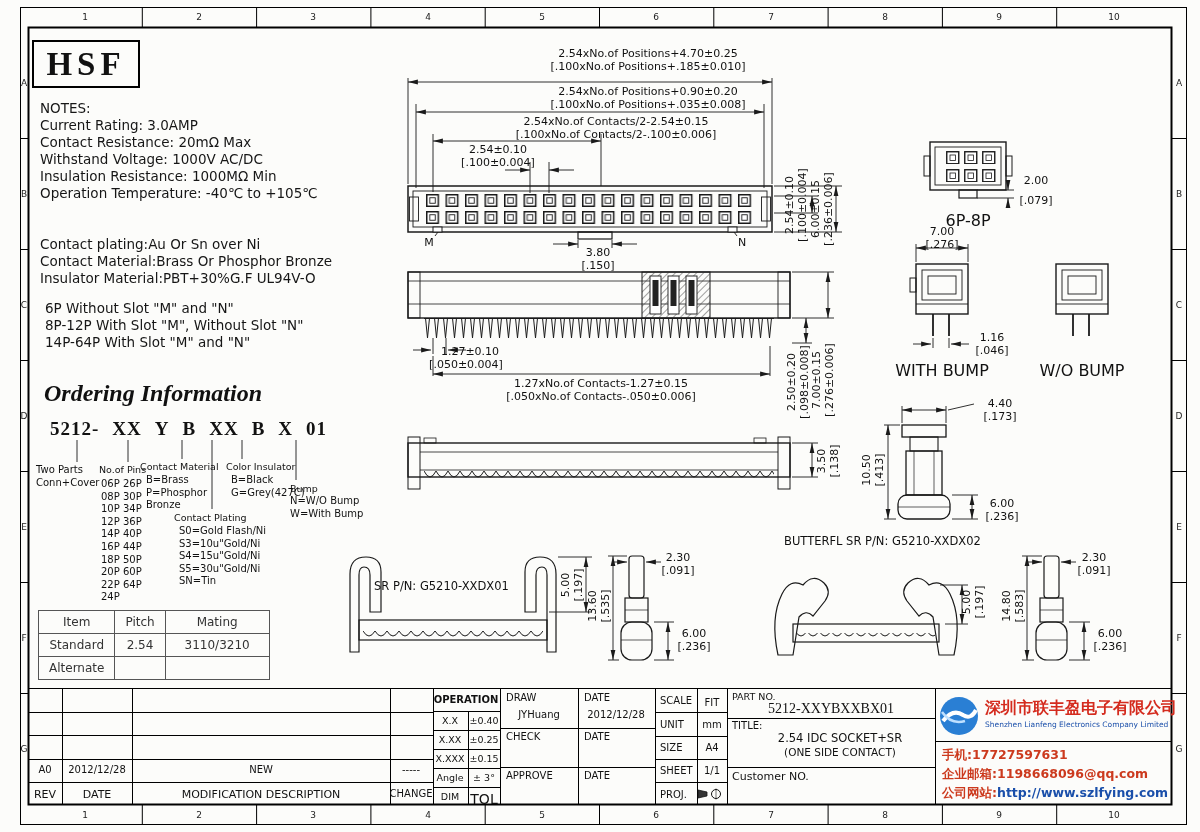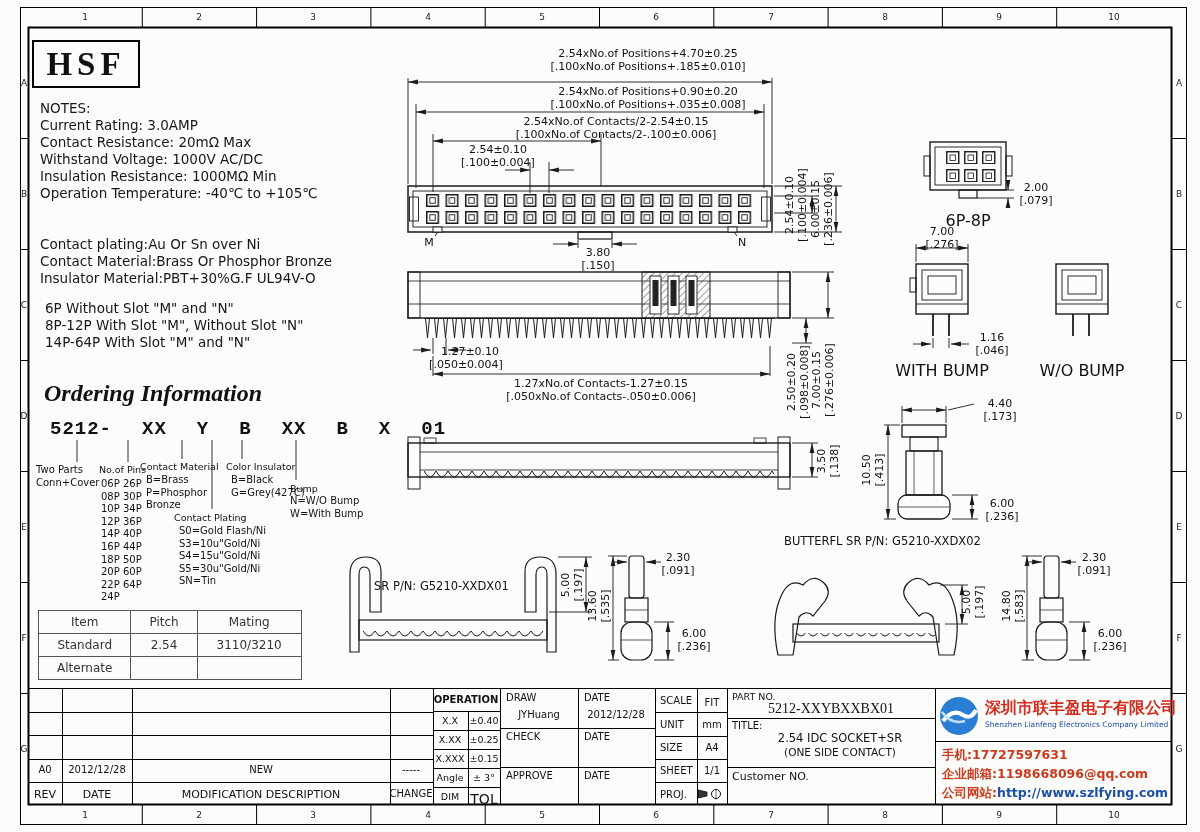--- a/index.html
+++ b/index.html
@@ -9,26 +9,26 @@
 .t{position:absolute;white-space:nowrap;font-size:11px;line-height:1.15;color:#111}
 .c{transform:translateX(-50%)}
 .v{transform:translate(-50%,-50%) rotate(-90deg);text-align:center}
 .lab{font-size:16px}
 .srl{font-size:11.5px}
 .ruler{position:absolute;font-size:9px;color:#222;transform:translate(-50%,-50%)}
 .note{font-size:13.5px;line-height:17px;white-space:nowrap;color:#161616}
 .noteblk{position:absolute;left:40px}
 #hsf{position:absolute;left:32px;top:40px;width:108px;height:48px;border:2.5px solid #000;display:flex;align-items:center;justify-content:center;font-family:"Liberation Serif",serif;font-weight:bold;font-size:33px;letter-spacing:5px}
 #ordTitle{position:absolute;left:44px;top:380px;font-family:"Liberation Serif",serif;font-style:italic;font-weight:bold;font-size:24px}
-#codeRow{position:absolute;left:50px;top:418px;display:flex;gap:30px;font-family:Liberation Mono, monospace;font-weight:bold;font-size:19px;letter-spacing:1px}
+#codeRow{position:absolute;left:50px;top:418px;display:flex;gap:13px;font-family:Liberation Serif, serif;font-weight:bold;font-size:19px;letter-spacing:1px}
 .s9{font-size:9.5px;line-height:12px;white-space:nowrap}
 .olist{position:absolute}
 .olist div{font-size:10px;line-height:12.6px;white-space:nowrap}
 #pitchTable{position:absolute;left:38px;top:610px;border-collapse:collapse;font-size:12px;color:#333}
-#pitchTable td{border:1px solid #555;text-align:center;height:23px;padding:0 18px}
+#pitchTable td{border:1px solid #555;text-align:center;height:23px;padding:0 10px}
 #tb{position:absolute;left:28px;top:688px;width:1144px;height:117px;border-top:1.5px solid #000}
 .vl{position:absolute;top:0;bottom:0;width:1px;background:#000}
 .hl{position:absolute;height:1px;background:#000}
 .tb{position:absolute;font-size:10px;white-space:nowrap}
 .tb.cc{transform:translateX(-50%)}
 .red{color:#cc3a1e;font-weight:bold}
 .blue{color:#1a4faa;font-weight:bold}
 </style>
 </head>
 <body>
@@ -465,21 +465,21 @@
 <div class="t c" style="left:429px;top:237px">M</div>
 <div class="t c" style="left:742px;top:237px">N</div>
 <div class="t v" style="left:797px;top:205px">
 <div>2.54±0.10</div>
 <div>[.100±0.004]</div>
 </div>
 <div class="t v" style="left:823px;top:209px">
 <div>6.00±0.15</div>
 <div>[.236±0.006]</div>
 </div>
-<div class="t c" style="left:1036px;top:182px">2.00</div>
+<div class="t c" style="left:1036px;top:175px">2.00</div>
 <div class="t c" style="left:1036px;top:195px">[.079]</div>
 <div class="t c lab" style="left:968px;top:212px">6P-8P</div>
 <div class="t c" style="left:942px;top:226px">7.00</div>
 <div class="t c" style="left:942px;top:239px">[.276]</div>
 <div class="t c" style="left:992px;top:332px">1.16</div>
 <div class="t c" style="left:992px;top:345px">[.046]</div>
 <div class="t c lab" style="left:942px;top:362px">WITH BUMP</div>
 <div class="t c lab" style="left:1082px;top:362px">W/O BUMP</div>
 <div class="t c" style="left:470px;top:346px">1.27±0.10</div>
 <div class="t c" style="left:466px;top:359px">[.050±0.004]</div>

